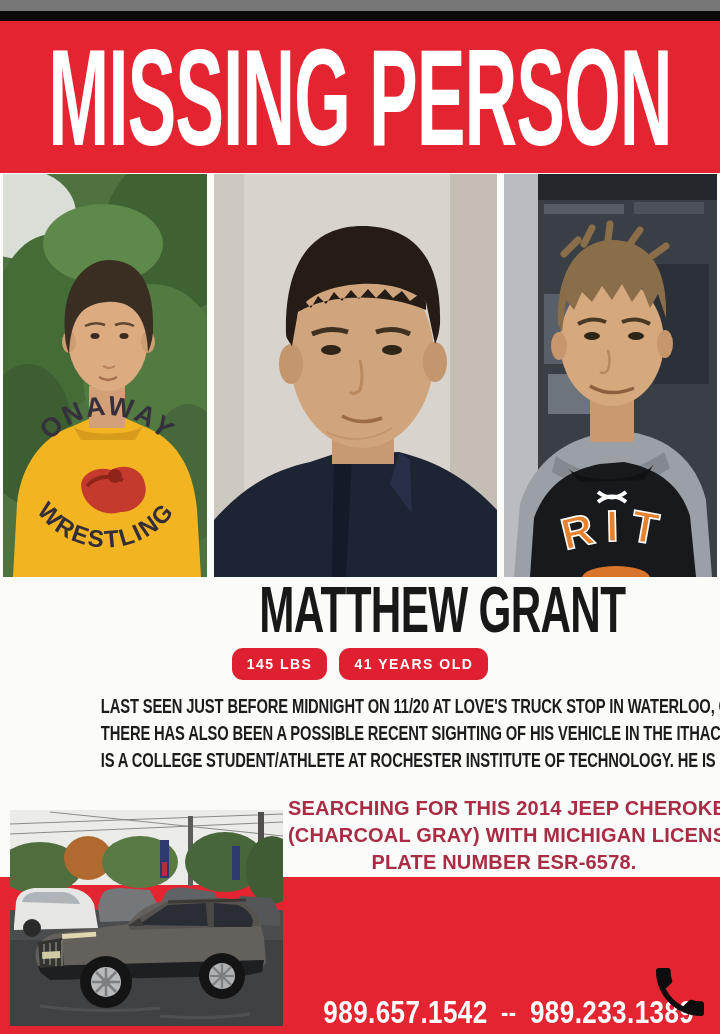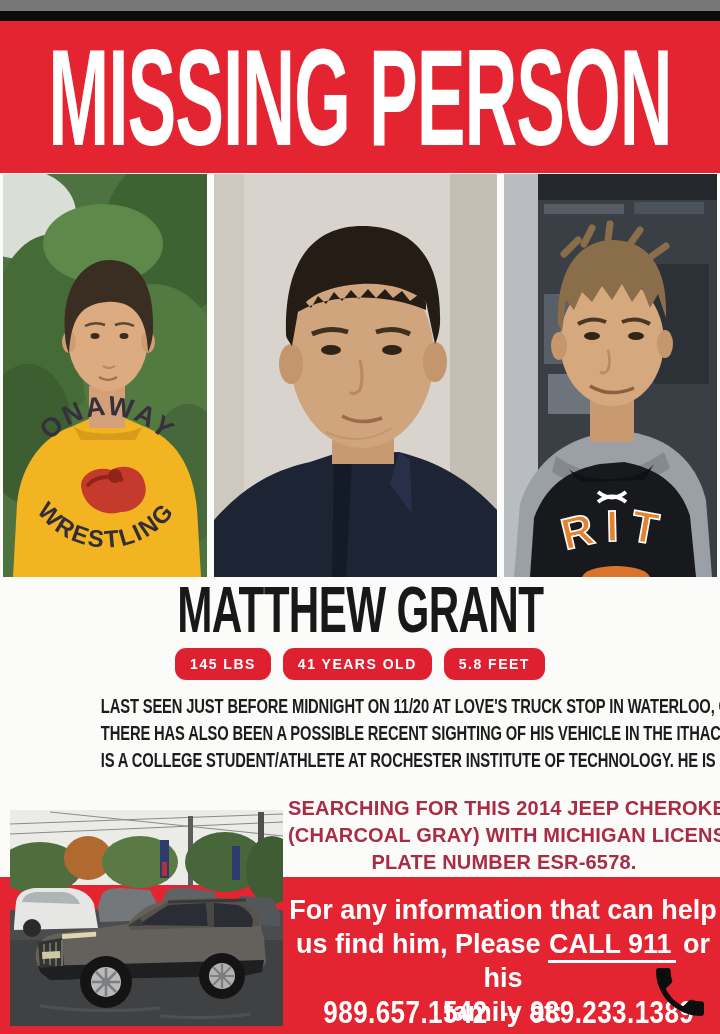--- a/index.html
+++ b/index.html
@@ -11,21 +11,21 @@
   .banner{position:absolute;top:10px;left:0;width:720px;height:152px;background:#e42531;
     display:flex;align-items:center;justify-content:center;}
   .banner-title{color:#fff;font-weight:bold;font-size:138px;line-height:1;white-space:nowrap;
     display:inline-block;transform:scaleX(0.53);letter-spacing:-2px;}
   .photo-strip{position:absolute;top:163px;left:0;width:720px;height:403px;display:flex;}
   .photo{height:403px;overflow:hidden;background:#ddd;}
   .photo svg{display:block;}
   .p-left{margin-left:3px;width:204px;}
   .p-mid{margin-left:7px;width:283px;}
   .p-right{margin-left:7px;width:213px;}
-  .person-name{position:absolute;top:568px;left:0;width:720px;text-align:center;}
+  .person-name{position:absolute;top:568px;left:0;width:720px;text-align:right;}
   .person-name span{display:inline-block;color:#181818;font-weight:bold;font-size:64px;line-height:62px;
     white-space:nowrap;transform:scaleX(0.66);letter-spacing:-1px;}
   .badges{position:absolute;top:637px;left:0;width:720px;display:flex;justify-content:center;gap:12px;}
   .badge{background:#de2030;color:#fff;font-weight:bold;font-size:14px;letter-spacing:1.5px;
     padding:9px 15px;line-height:1;white-space:nowrap;border-radius:11px;}
   .desc{position:absolute;top:681px;left:0;width:720px;text-align:center;
     transform:scaleX(0.72);transform-origin:360px top;}
   .desc div{white-space:nowrap;color:#1c1c1c;font-weight:bold;font-size:20.5px;line-height:27px;letter-spacing:-0.2px;}
   .vehicle-notice{position:absolute;top:784px;left:288px;width:432px;text-align:center;
     color:#a92c44;font-weight:bold;font-size:20px;line-height:27px;letter-spacing:0.2px;}
@@ -174,21 +174,20 @@
     </div>
   </div>
 
   <div class="person-name">
     <span>MATTHEW GRANT</span>
   </div>
 
   <div class="badges">
     <div class="badge">145 LBS</div>
     <div class="badge">41 YEARS OLD</div>
-    <div class="badge">5.8 FEET</div>
   </div>
 
   <div class="desc">
     <div>LAST SEEN JUST BEFORE MIDNIGHT ON 11/20 AT LOVE'S TRUCK STOP IN WATERLOO, OFF EXIT 41 ON I-90.</div>
     <div>THERE HAS ALSO BEEN A POSSIBLE RECENT SIGHTING OF HIS VEHICLE IN THE ITHACA AREA. MATTHEW</div>
     <div>IS A COLLEGE STUDENT/ATHLETE AT ROCHESTER INSTITUTE OF TECHNOLOGY. HE IS FROM ONWAY, MI.</div>
   </div>
 
   <div class="vehicle-notice">
     <div>SEARCHING FOR THIS 2014 JEEP CHEROKEE</div>
@@ -248,31 +247,20 @@
       <circle cx="212" cy="166" r="3.5" fill="#737476"></circle>
       <path d="M 212 154 L 212 178 M 200 166 L 224 166 M 203 157 L 221 175 M 203 175 L 221 157" stroke="#7d7e80" stroke-width="2.2"></path>
 
       <path d="M 158 92 L 236 90" stroke="#3c3a36" stroke-width="3"></path>
       <path d="M 118 116 L 130 108 L 134 116 Z" fill="#3c3a36"></path>
 
       <path d="M 30 196 q 60 8 120 2 M 150 206 q 50 4 90 -2" stroke="#55585a" stroke-width="3" fill="none" opacity="0.7"></path>
     </svg>
   </div>
 
-  <div class="help-block">
-    <div>
-      <span>For any information that can help</span>
-    </div>
-    <div>
-      <span>us find him, Please </span><span class="call-underline">CALL 911</span><span> or his</span>
-    </div>
-    <div>
-      <span>family at:</span>
-    </div>
-  </div>
 
   <div class="phones">
     <span class="ph-inner">
       <span>989.657.1542</span><span class="sep">--</span><span>989.233.1389</span>
     </span>
   </div>
 
   <div class="phone-icon">
     <svg width="64" height="70" viewBox="0 0 24 24">
       <path fill="#0d0d0d" d="M6.62 10.79c1.44 2.83 3.76 5.14 6.59 6.59l2.2-2.2c.27-.27.67-.36 1.02-.24 1.12.37 2.33.57 3.57.57.55 0 1 .45 1 1V20c0 .55-.45 1-1 1-9.39 0-17-7.61-17-17 0-.55.45-1 1-1h3.5c.55 0 1 .45 1 1 0 1.25.2 2.45.57 3.57.11.35.03.74-.25 1.02l-2.2 2.2z"></path>

